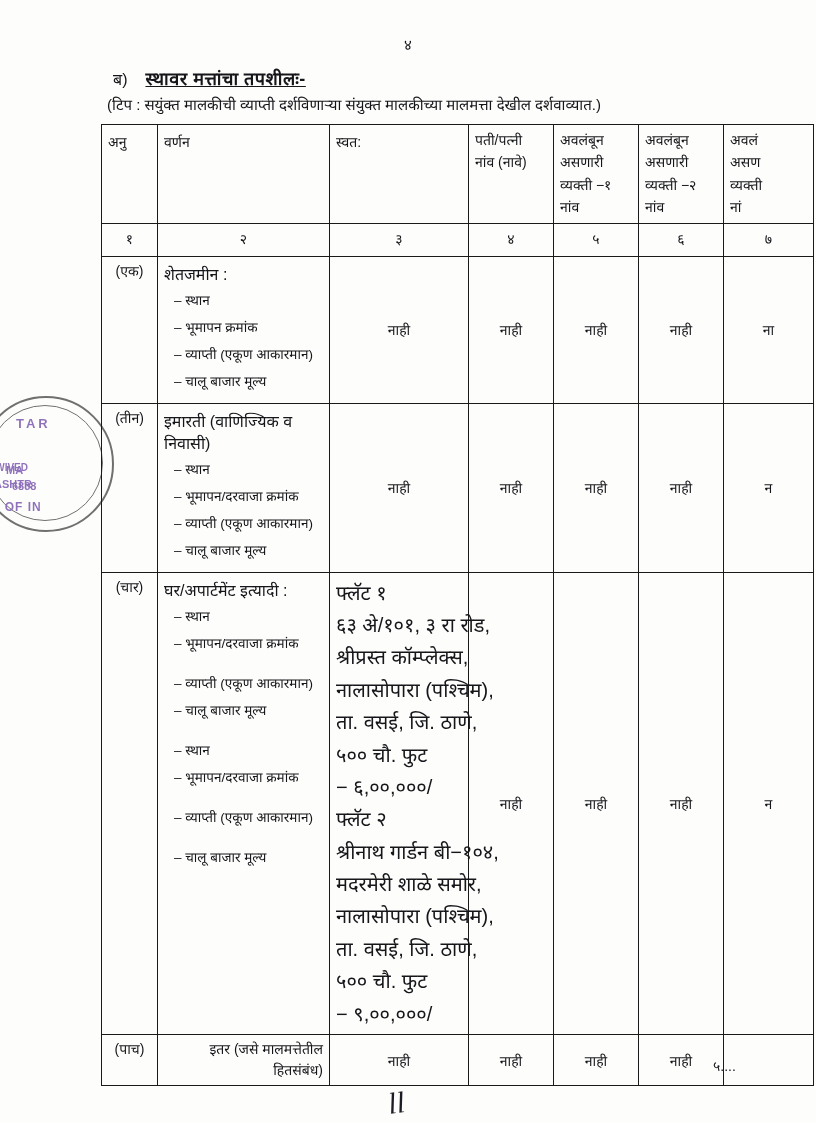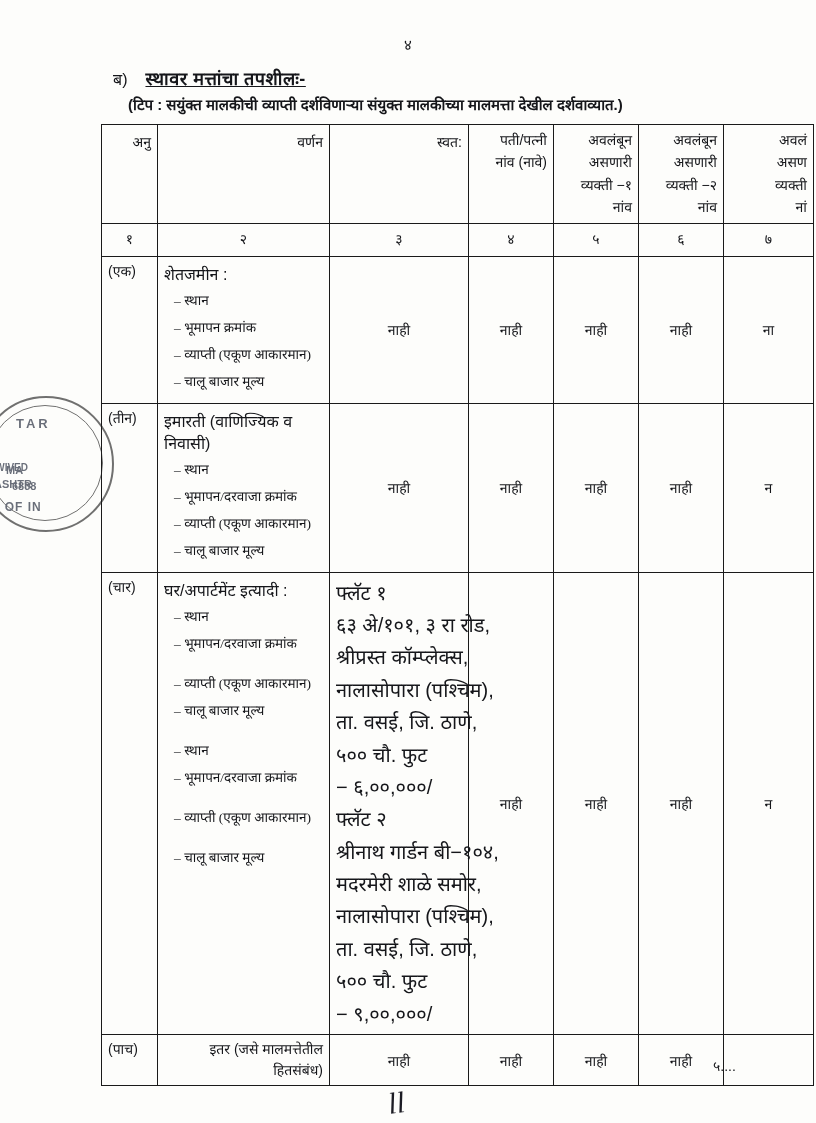--- a/index.html
+++ b/index.html
@@ -39,24 +39,23 @@
   }
   .heading-title {
     font-size: 18px;
     font-weight: bold;
     text-decoration: underline;
     letter-spacing: 0.5px;
   }
   .note-line {
     position: absolute;
     top: 94px;
-    left: 128px;
+    left: 107px;
     font-size: 15px;
     white-space: nowrap;
-    font-weight: bold;
   }
   table.main {
     position: absolute;
     top: 124px;
     left: 101px;
     width: 712px;
     border-collapse: collapse;
     table-layout: fixed;
   }
   table.main td, table.main th {
@@ -68,50 +67,49 @@
   }
   .col-sr    { width: 56px; }
   .col-desc  { width: 172px; }
   .col-self  { width: 139px; }
   .col-sp    { width: 85px; }
   .col-d1    { width: 85px; }
   .col-d2    { width: 85px; }
   .col-d3    { width: 90px; }
 
   thead td {
-    text-align: right;
+    text-align: left;
     height: 86px;
     vertical-align: middle;
     line-height: 1.6;
   }
   thead td.top-left-head {
     vertical-align: top;
     padding-top: 6px;
   }
   .numrow td {
     text-align: center;
     height: 24px;
     vertical-align: middle;
     font-size: 14px;
   }
   .sr {
-    text-align: left;
+    text-align: center;
     white-space: nowrap;
     font-size: 14px;
     padding-top: 6px;
   }
   .desc-title {
     margin: 2px 0 6px 0;
     font-size: 16px;
   }
   ul.dash {
     list-style: none;
     margin: 0;
     padding: 0 0 0 10px;
-    font-family: Liberation Serif, serif;
   }
   ul.dash li {
     font-size: 13.5px;
     margin-bottom: 9px;
     white-space: nowrap;
   }
   ul.dash li:before {
     content: "\2013\00a0";
   }
   ul.dash li.spacer-top {
@@ -158,21 +156,21 @@
   }
   .stamp .ring.inner {
     left: 9px; top: 9px;
     width: 114px; height: 114px;
     border-width: 1.4px;
   }
   .stamp .st-text {
     position: absolute;
     font-size: 13px;
     font-weight: bold;
-    color: #0f172a;
+    color: #4c1d95;
     font-family: "Liberation Sans", sans-serif;
     white-space: nowrap;
   }
   .stamp .t1 { left: 38px; top: 20px; letter-spacing: 3px; }
   .stamp .t3 { left: 10px; top: 66px; font-size: 10px; }
   .stamp .t4 { left: 28px; top: 68px; font-size: 11px; }
   .stamp .t5 { left: 8px; top: 82px; font-size: 11px; }
   .stamp .t6 { left: 34px; top: 84px; font-size: 11px; }
   .stamp .t7 { left: 2px; top: 104px; font-size: 12px; letter-spacing: 1px; }
   .signature {

